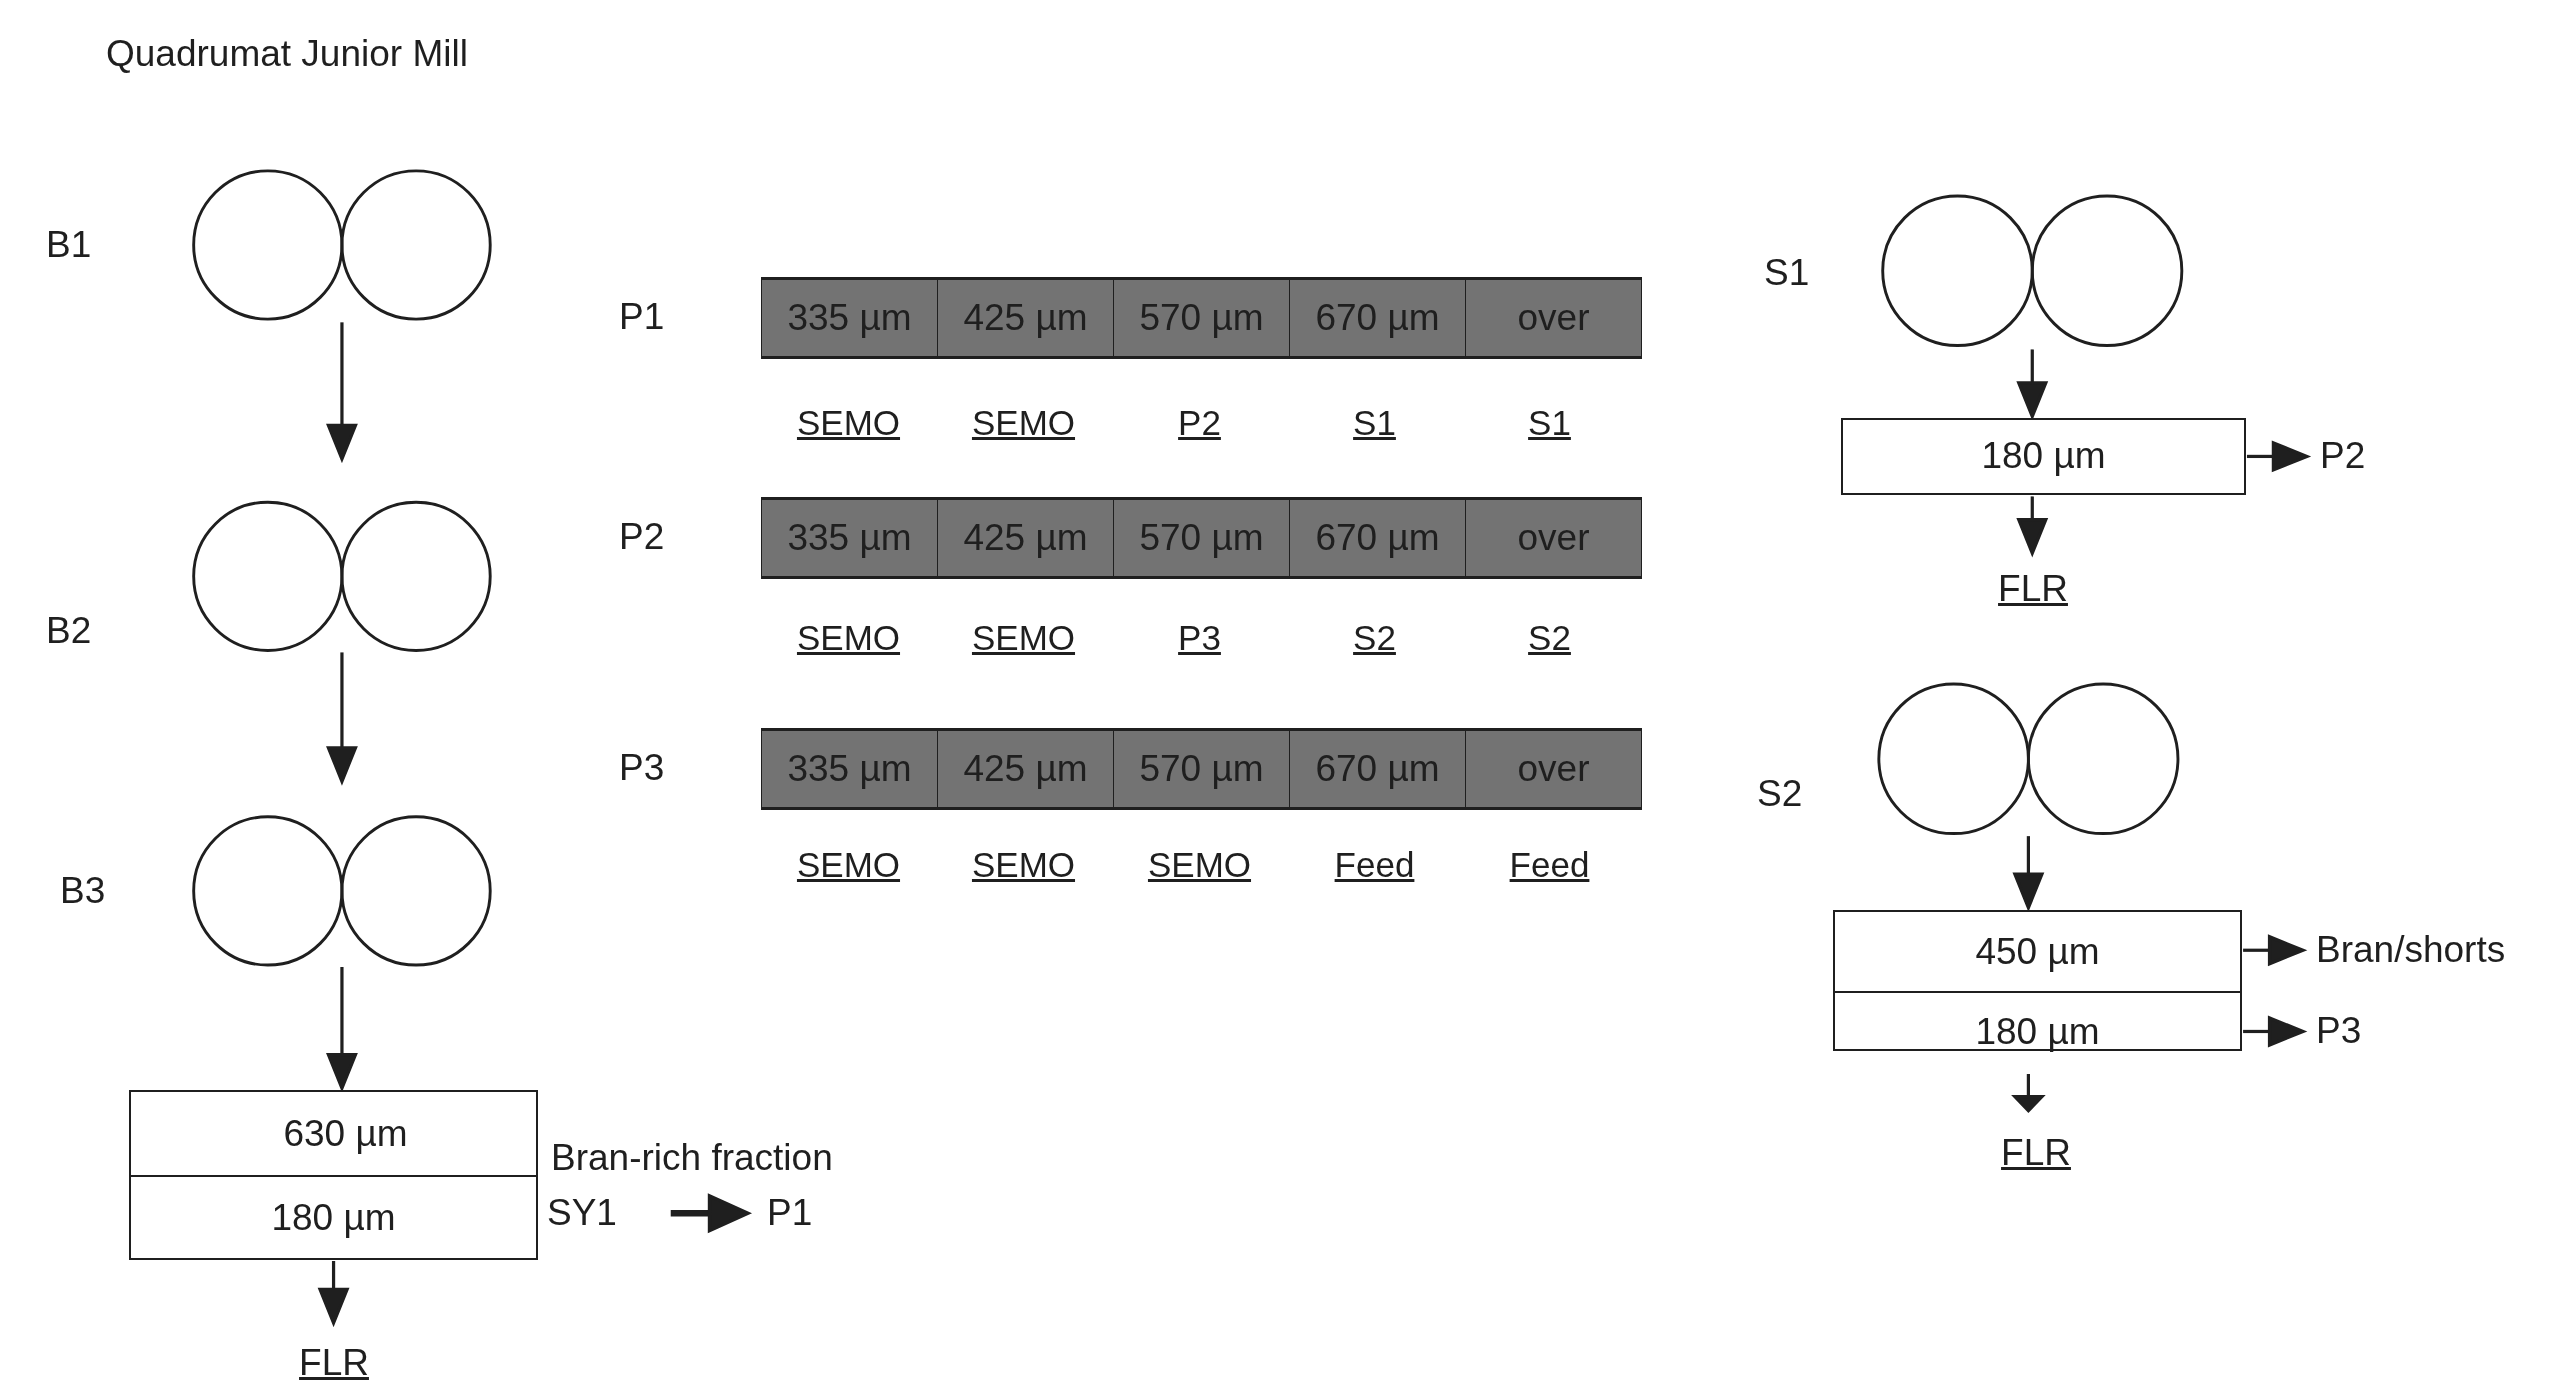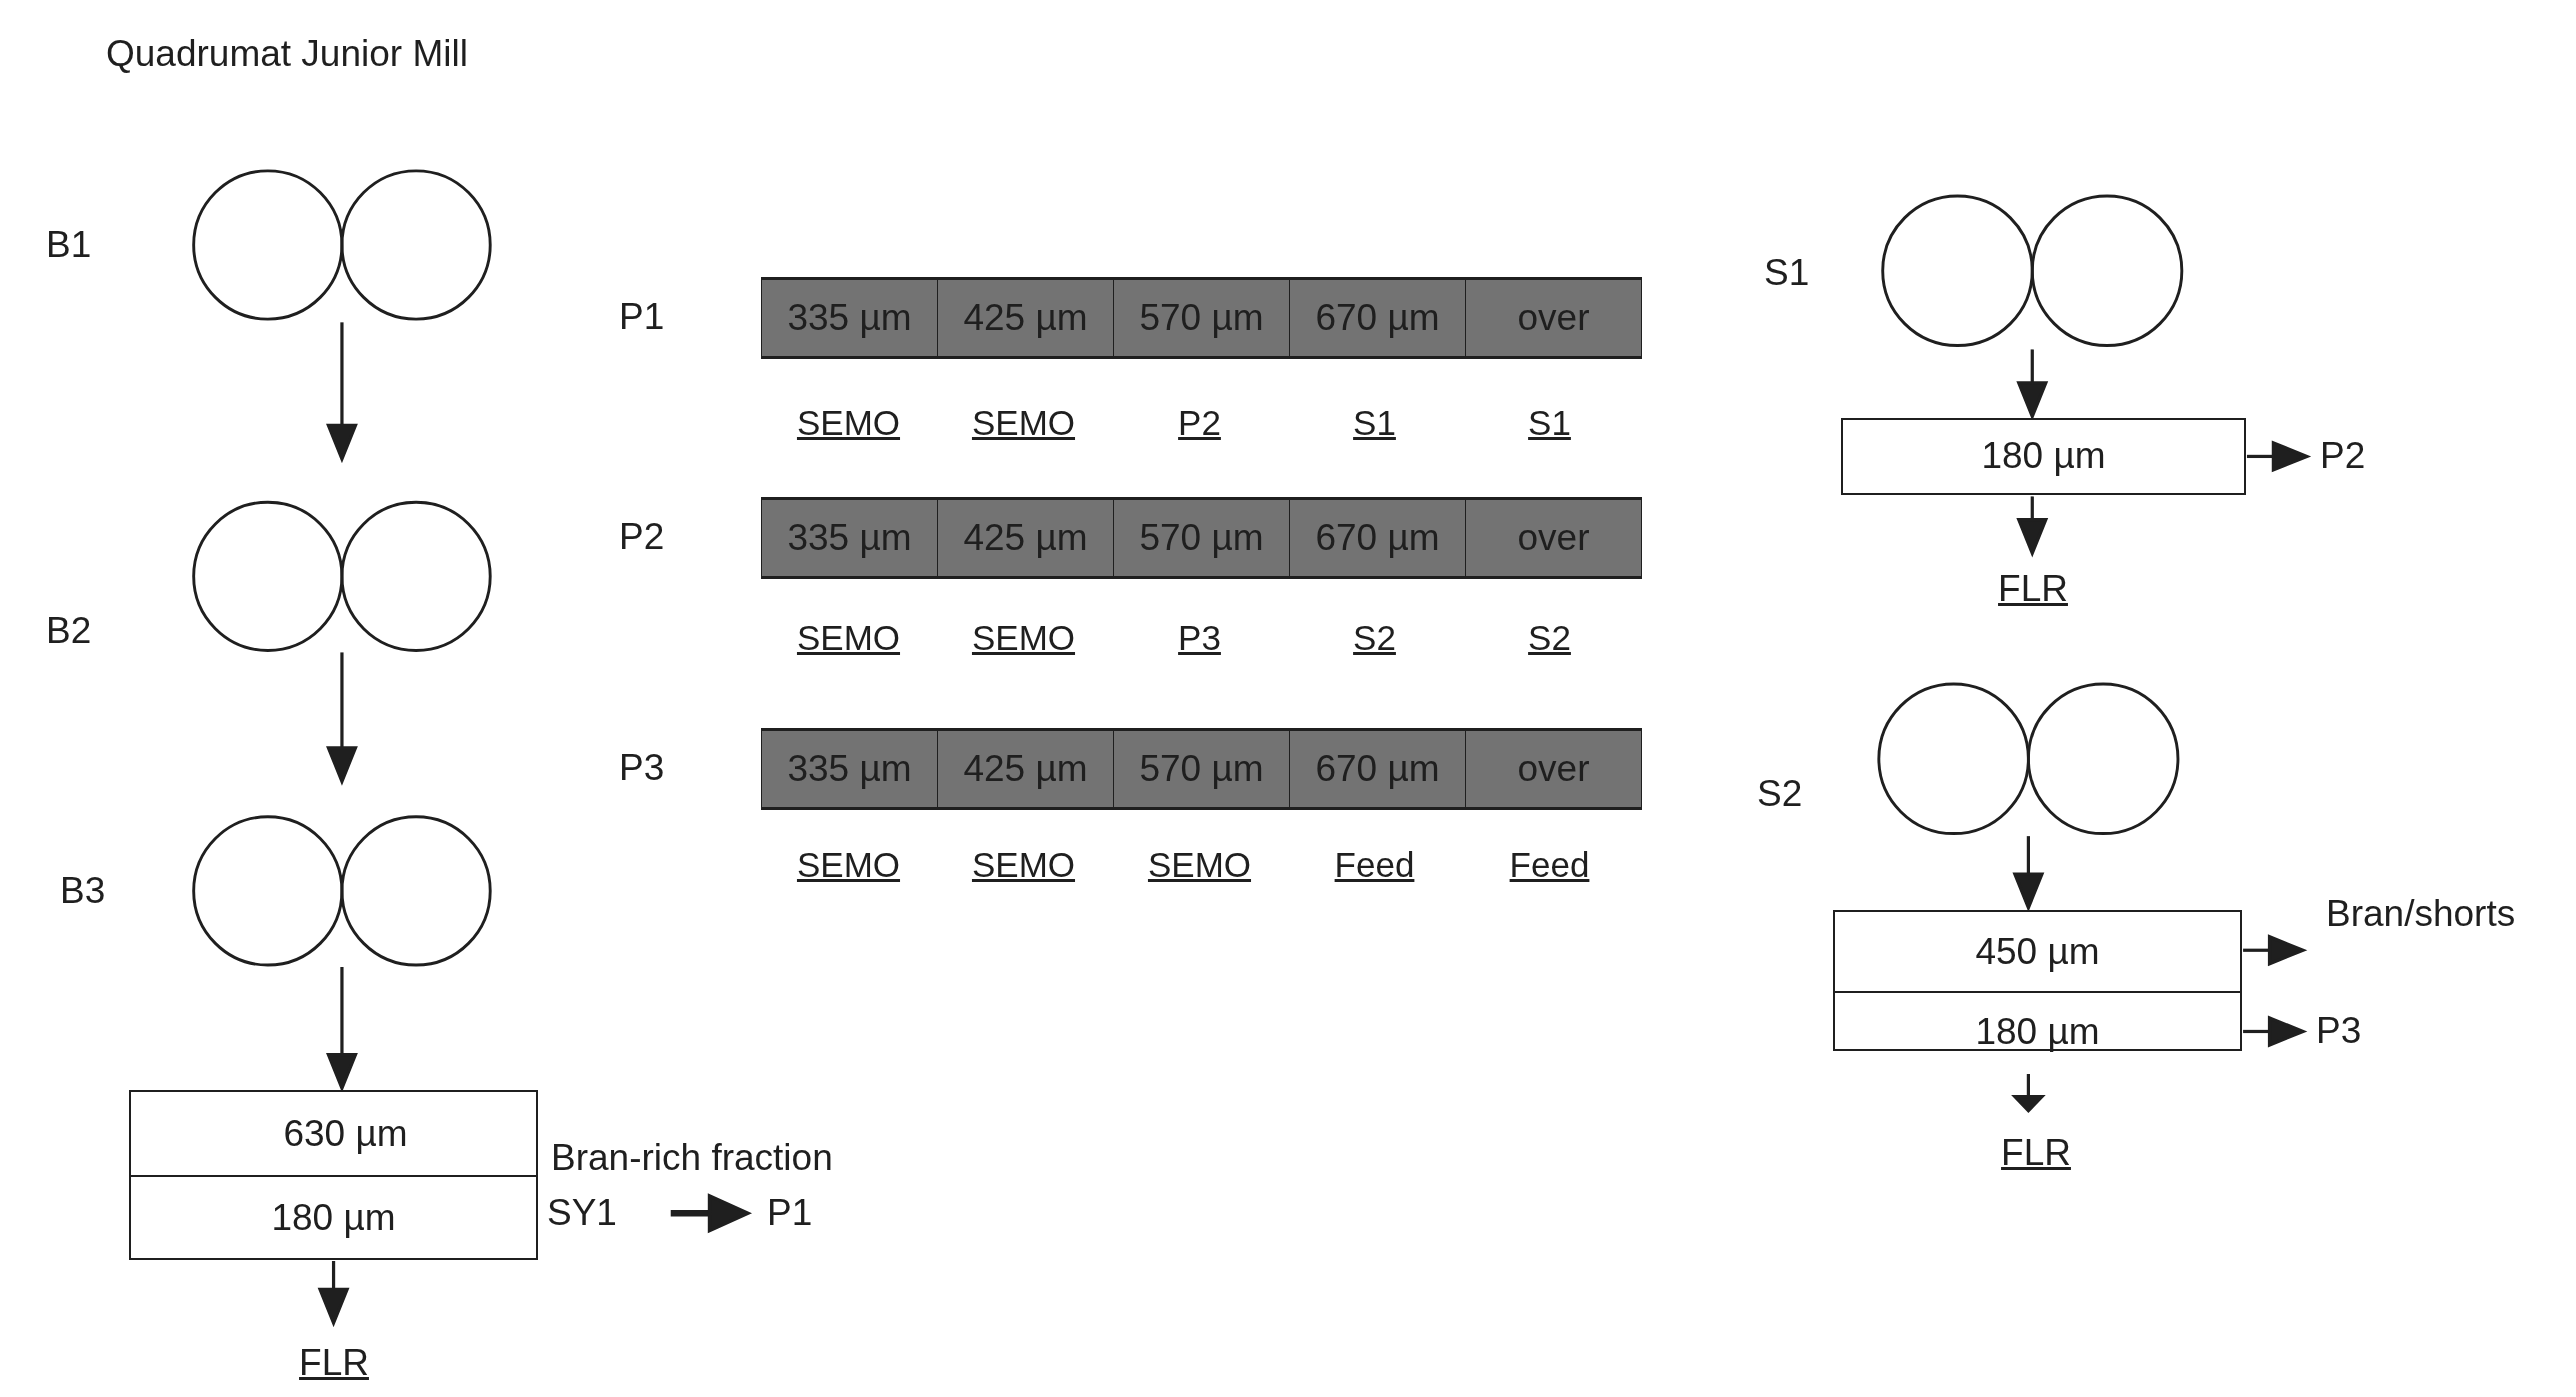--- a/index.html
+++ b/index.html
@@ -166,18 +166,18 @@
     <div class="srow" style="height:72px;">180 µm</div>
   </div>
   <div class="lbl" style="left:2320px;top:433px;">P2</div>
   <div class="lbl center" style="left:1978px;top:566px;width:110px;">FLR</div>
 
   <div class="lbl" style="left:1757px;top:771px;">S2</div>
   <div class="sbox" style="left:1833px;top:910px;width:409px;height:141px;">
     <div class="srow" style="height:79px;">450 µm</div>
     <div class="srow" style="height:79px;">180 µm</div>
   </div>
-  <div class="lbl" style="left:2316px;top:891px;margin-left:10px;">Bran/shorts</div>
+  <div class="lbl" style="left:2316px;top:927px;">Bran/shorts</div>
   <div class="lbl" style="left:2316px;top:1008px;">P3</div>
   <div class="lbl center" style="left:1981px;top:1130px;width:110px;">FLR</div>
 
 </div>
 
 
 </body></html>

